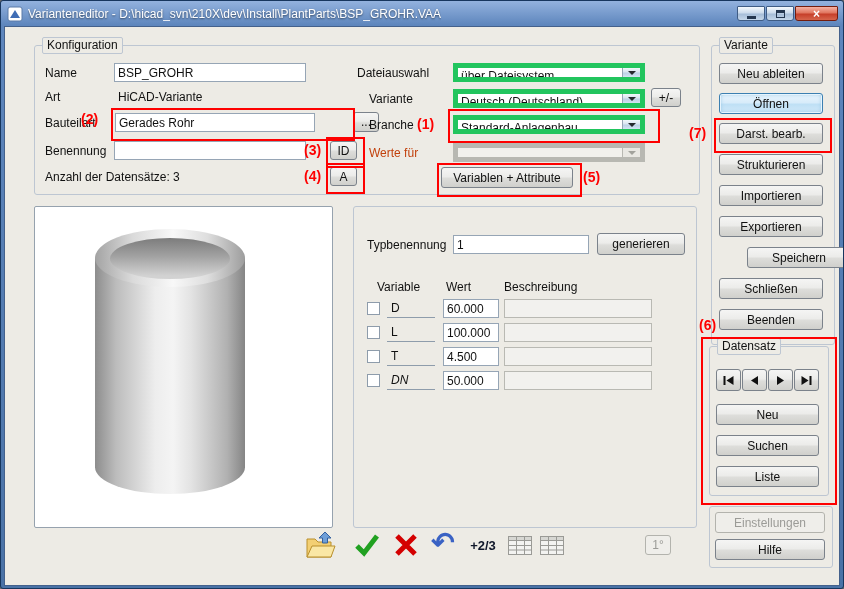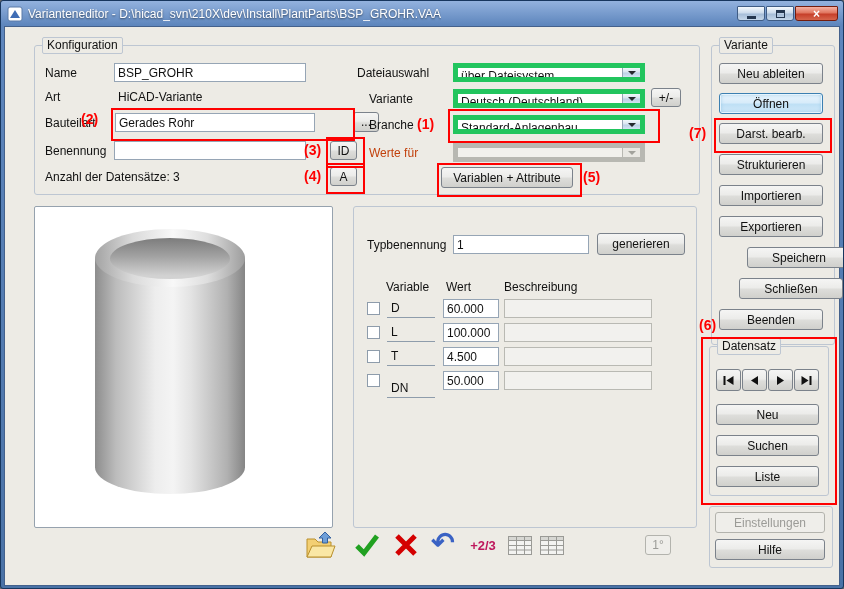--- a/index.html
+++ b/index.html
@@ -34,21 +34,21 @@
   .red-num{position:absolute;color:#fe0000;font-size:14px;font-weight:bold;z-index:41;white-space:nowrap;}
   .cb{position:absolute;width:13px;height:13px;background:#fff;border:1px solid #8e9cab;box-sizing:border-box;}
   .varcell{position:absolute;font-size:12px;color:#111;border-bottom:1px solid #8e9cab;padding:2px 2px 3px 4px;box-sizing:border-box;}
   .desc{position:absolute;background:#f2f1ee;border:1px solid #b9b9b3;box-sizing:border-box;}
   .preview{position:absolute;background:#fff;border:1px solid #96a2ae;border-radius:2px;overflow:hidden;}
   .cyl-body{position:absolute;left:60px;top:51px;width:150px;height:236px;background:linear-gradient(90deg,#8d8d8d,#bcbcbc 14%,#ededed 40%,#f4f4f4 52%,#e3e3e3 64%,#b1b1b1 88%,#858585);border-radius:0 0 76px 76px / 0 0 27px 27px;}
   .cyl-top{position:absolute;left:60px;top:22px;width:150px;height:58px;border-radius:50%;background:linear-gradient(90deg,#a3a3a3,#dadada 25%,#f8f8f8 52%,#dedede 75%,#9d9d9d);}
   .cyl-hole{position:absolute;left:75px;top:31px;width:120px;height:41px;border-radius:50%;background:linear-gradient(180deg,#7c7c7c,#a2a2a2 45%,#d2d2d2 92%);}
   .hdr{position:absolute;font-size:12px;color:#111;}
   .undo-glyph{font-size:28px;font-weight:bold;color:#3a62c4;line-height:1;margin-top:-4px;}
-  .fraction{font-size:13px;font-weight:bold;color:#be185d;}
+  .fraction{font-size:13px;font-weight:bold;color:#0f172a;}
 </style>
 </head>
 <body>
 
 <div class="frame">
   <div class="titlebar">
     <span style="display:flex;">
       <svg width="16" height="16" viewBox="0 0 16 16">
           <rect x="1" y="1" width="14" height="14" rx="2" fill="#ffffff" stroke="#5a7ba8"></rect>
           <path d="M3 12 L8 4 L13 12 Z" fill="#3f6db5"></path>
@@ -141,41 +141,41 @@
       <div class="cyl-top"></div>
       <div class="cyl-hole"></div>
     </div>
 
     <div class="group" style="left:348px;top:179px;width:342px;height:320px;"></div>
 
     <span class="label" style="left:362px;top:211px;">Typbenennung</span>
     <input class="tb" style="left: 448px; top: 208px; width: 136px; height: 19px;" value="1">
     <button class="btn" style="left:592px;top:206px;width:88px;height:22px;">generieren</button>
 
-    <span class="hdr" style="left:381px;top:253px;text-align:right;">Variable</span>
+    <span class="hdr" style="left:372px;top:253px;text-align:right;">Variable</span>
     <span class="hdr" style="left:441px;top:253px;">Wert</span>
     <span class="hdr" style="left:499px;top:253px;">Beschreibung</span>
 
     <div class="cb" style="left:362px;top:275px;"></div>
     <span class="varcell" style="left:382px;top:272px;width:48px;height:19px;">D</span>
     <input class="tb" style="left: 438px; top: 272px; width: 56px; height: 19px;" value="60.000">
     <div class="desc" style="left:499px;top:272px;width:148px;height:19px;"></div>
 
     <div class="cb" style="left:362px;top:299px;"></div>
     <span class="varcell" style="left:382px;top:296px;width:48px;height:19px;">L</span>
     <input class="tb" style="left: 438px; top: 296px; width: 56px; height: 19px;" value="100.000">
     <div class="desc" style="left:499px;top:296px;width:148px;height:19px;"></div>
 
     <div class="cb" style="left:362px;top:323px;"></div>
     <span class="varcell" style="left:382px;top:320px;width:48px;height:19px;">T</span>
     <input class="tb" style="left: 438px; top: 320px; width: 56px; height: 19px;" value="4.500">
     <div class="desc" style="left:499px;top:320px;width:148px;height:19px;"></div>
 
     <div class="cb" style="left:362px;top:347px;"></div>
-    <span class="varcell" style="left:382px;top:352px;width:48px;height:19px;">DN</span>
+    <span class="varcell" style="left:382px;top:344px;width:48px;height:19px;font-style:italic;">DN</span>
     <input class="tb" style="left: 438px; top: 344px; width: 56px; height: 19px;" value="50.000">
     <div class="desc" style="left:499px;top:344px;width:148px;height:19px;"></div>
 
     <button class="iconbtn" style="left:298px;top:502px;width:36px;height:32px;">
       <span style="display:flex;">
         <svg width="30" height="28" viewBox="0 0 30 28">
           <path d="M1 9 L1 26 L25 26 L25 11 L12 11 L9 8 L1 8 Z" fill="#f3cf73" stroke="#b98f2d"></path>
           <path d="M1 26 L6 15 L29 15 L25 26 Z" fill="#fae7a5" stroke="#b98f2d"></path>
           <polygon points="19,1 25,7 21.5,7 21.5,12 16.5,12 16.5,7 13,7" fill="#6f9fd8" stroke="#33609f"></polygon>
         </svg>
@@ -232,21 +232,21 @@
     </div>
     <button class="btn" style="left:714px;top:36px;width:104px;height:21px;">Neu ableiten</button>
     <button class="btn focus" style="left:714px;top:66px;width:104px;height:21px;">Öffnen</button>
     <div class="red-rect" style="left:709px;top:91px;width:114px;height:31px;"></div>
     <span class="red-num" style="left:684px;top:98px;">(7)</span>
     <button class="btn" style="left:714px;top:96px;width:104px;height:21px;">Darst. bearb.</button>
     <button class="btn" style="left:714px;top:127px;width:104px;height:21px;">Strukturieren</button>
     <button class="btn" style="left:714px;top:158px;width:104px;height:21px;">Importieren</button>
     <button class="btn" style="left:714px;top:189px;width:104px;height:21px;">Exportieren</button>
     <button class="btn" style="left:742px;top:220px;width:104px;height:21px;">Speichern</button>
-    <button class="btn" style="left:734px;top:251px;width:104px;height:21px;">Schließen</button>
+    <button class="btn" style="left:714px;top:251px;width:104px;height:21px;">Schließen</button>
     <button class="btn" style="left:714px;top:282px;width:104px;height:21px;">Beenden</button>
 
     <span class="red-num" style="left:694px;top:290px;">(6)</span>
     <div class="red-rect" style="left:696px;top:310px;width:132px;height:164px;"></div>
     <div class="group" style="left:704px;top:319px;width:118px;height:148px;">
       <span class="gl">Datensatz</span>
     </div>
     <button class="btn" style="left:711px;top:342px;width:25px;height:22px;">
       <span style="display:flex;">
           <svg width="11" height="9" viewBox="0 0 11 9">

